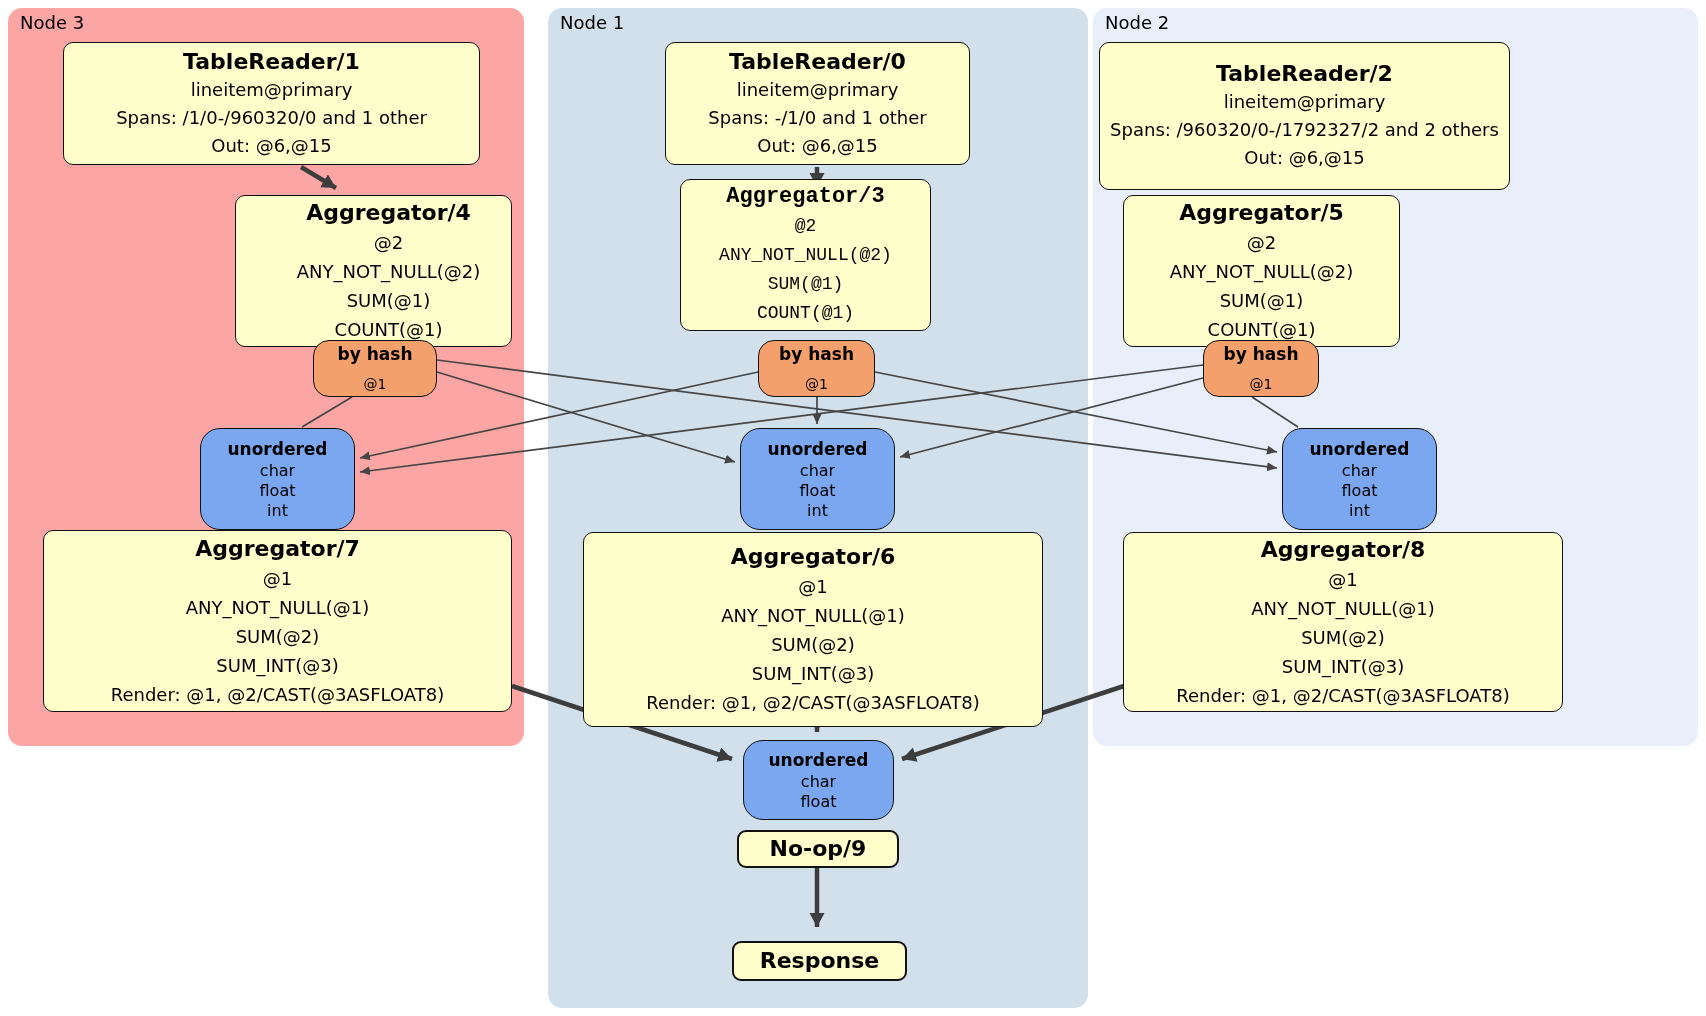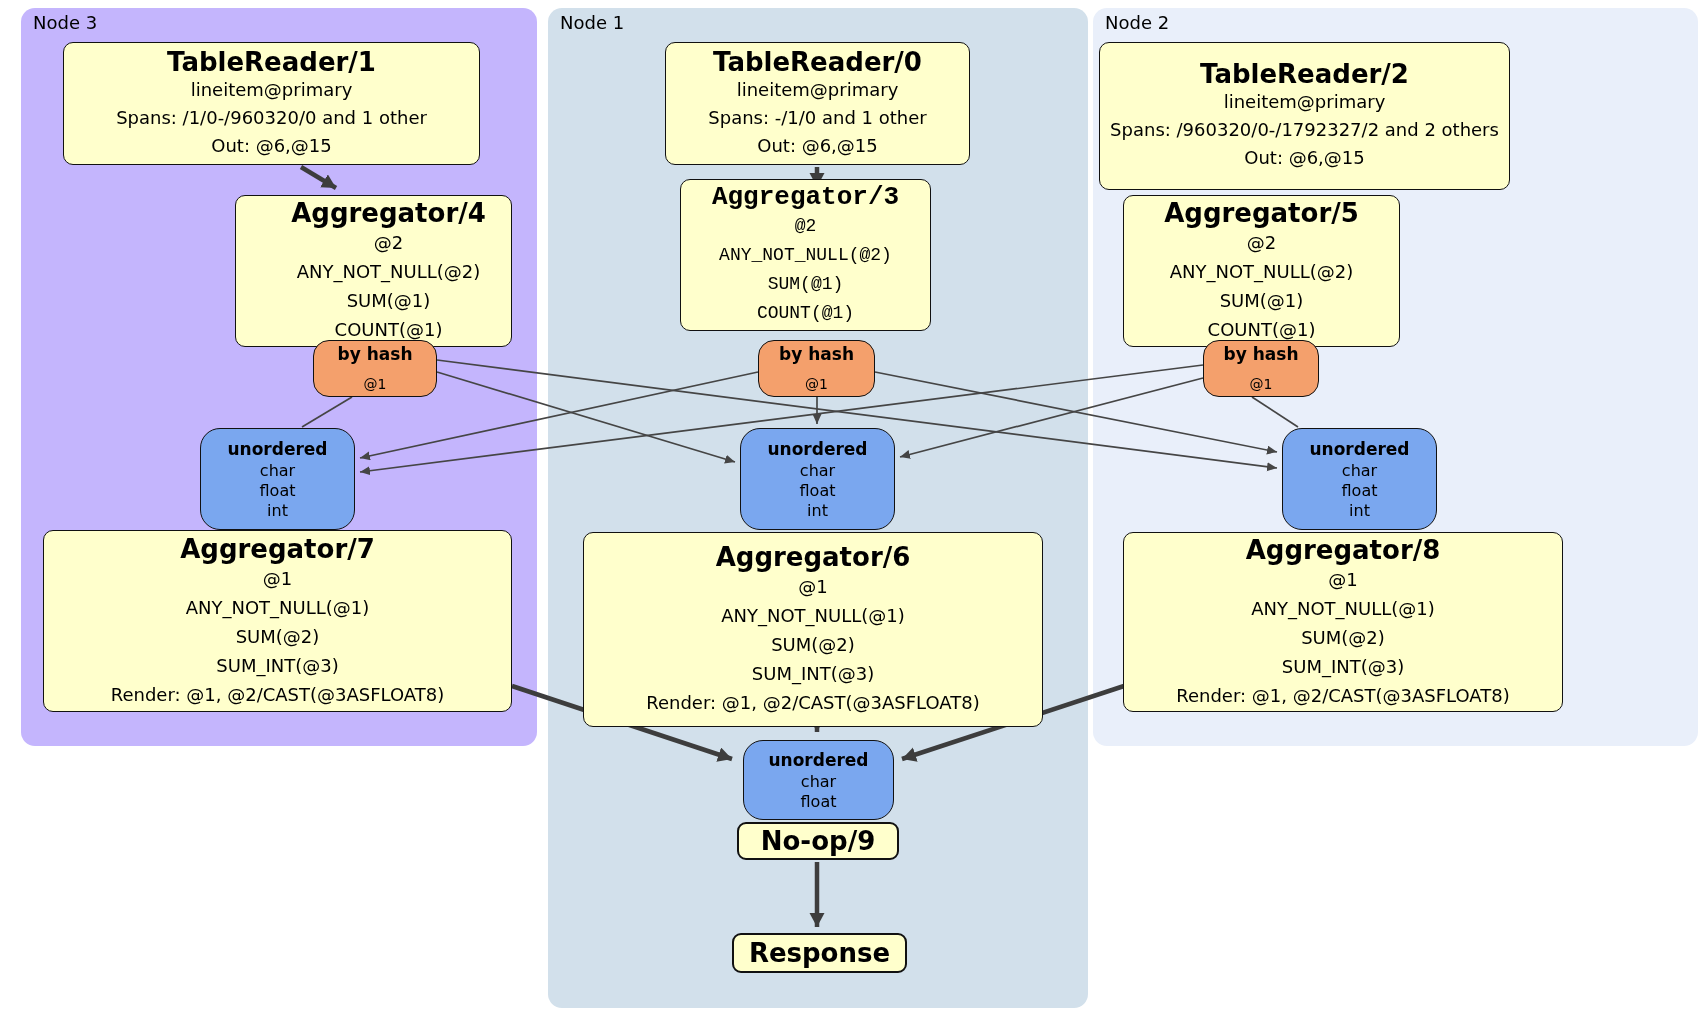--- a/index.html
+++ b/index.html
@@ -7,46 +7,46 @@
     position:relative;width:1706px;height:1016px;overflow:hidden;
     font-family:"DejaVu Sans","Liberation Sans",sans-serif;color:#000;
   }
   .panel{position:absolute;border-radius:14px;}
   .panel-label{position:absolute;left:12px;top:4px;font-size:18px;color:#000;}
   .box{
     position:absolute;background:#ffffcc;border:1.6px solid #111;border-radius:10px;
     display:flex;flex-direction:column;justify-content:center;align-items:center;
     text-align:center;box-sizing:border-box;white-space:nowrap;
   }
-  .box .title{font-weight:bold;font-size:26px;line-height:28px;}
+  .box .title{font-weight:bold;font-size:22px;line-height:28px;}
   .box .line{font-size:18px;line-height:28px;}
   .agg .title{line-height:30px;}
   .agg .line{line-height:29px;}
   .router{
     position:absolute;background:#f4a06c;border:1.6px solid #111;border-radius:16px;
     display:flex;flex-direction:column;justify-content:center;align-items:center;
     text-align:center;box-sizing:border-box;z-index:4;gap:11px;
   }
   .router .title{font-weight:bold;font-size:17px;line-height:21px;}
   .router .line{font-size:14px;line-height:17px;}
   .sync{
     position:absolute;background:#7aa7ef;border:1.6px solid #111;border-radius:20px;
     display:flex;flex-direction:column;justify-content:center;align-items:center;
     text-align:right;box-sizing:border-box;z-index:4;
   }
   .sync .title{font-weight:bold;font-size:17px;line-height:23px;}
   .sync .line{font-size:16px;line-height:20px;}
-  .endcap{border-width:2px;border-radius:9px;z-index:5;}
+  .endcap{border-width:2px;border-radius:9px;z-index:5;margin-top:8px;}
   #edges{position:absolute;left:0;top:0;z-index:3;pointer-events:none;}
   .boxlayer{z-index:4;}
 </style>
 </head>
 <body>
 
-<div class="panel" style="left:8px;top:8px;width:516px;height:738px;background:#c4b5fd;margin-left:13px;">
+<div class="panel" style="left:8px;top:8px;width:516px;height:738px;background:#fca5a5;">
   <div class="panel-label">Node 3</div>
 </div>
 <div class="panel" style="left:548px;top:8px;width:540px;height:1000px;background:#d2e0eb;">
   <div class="panel-label">Node 1</div>
 </div>
 <div class="panel" style="left:1093px;top:8px;width:605px;height:738px;background:#e9effa;">
   <div class="panel-label">Node 2</div>
 </div>
 
 <svg id="edges" width="1706" height="1016">

